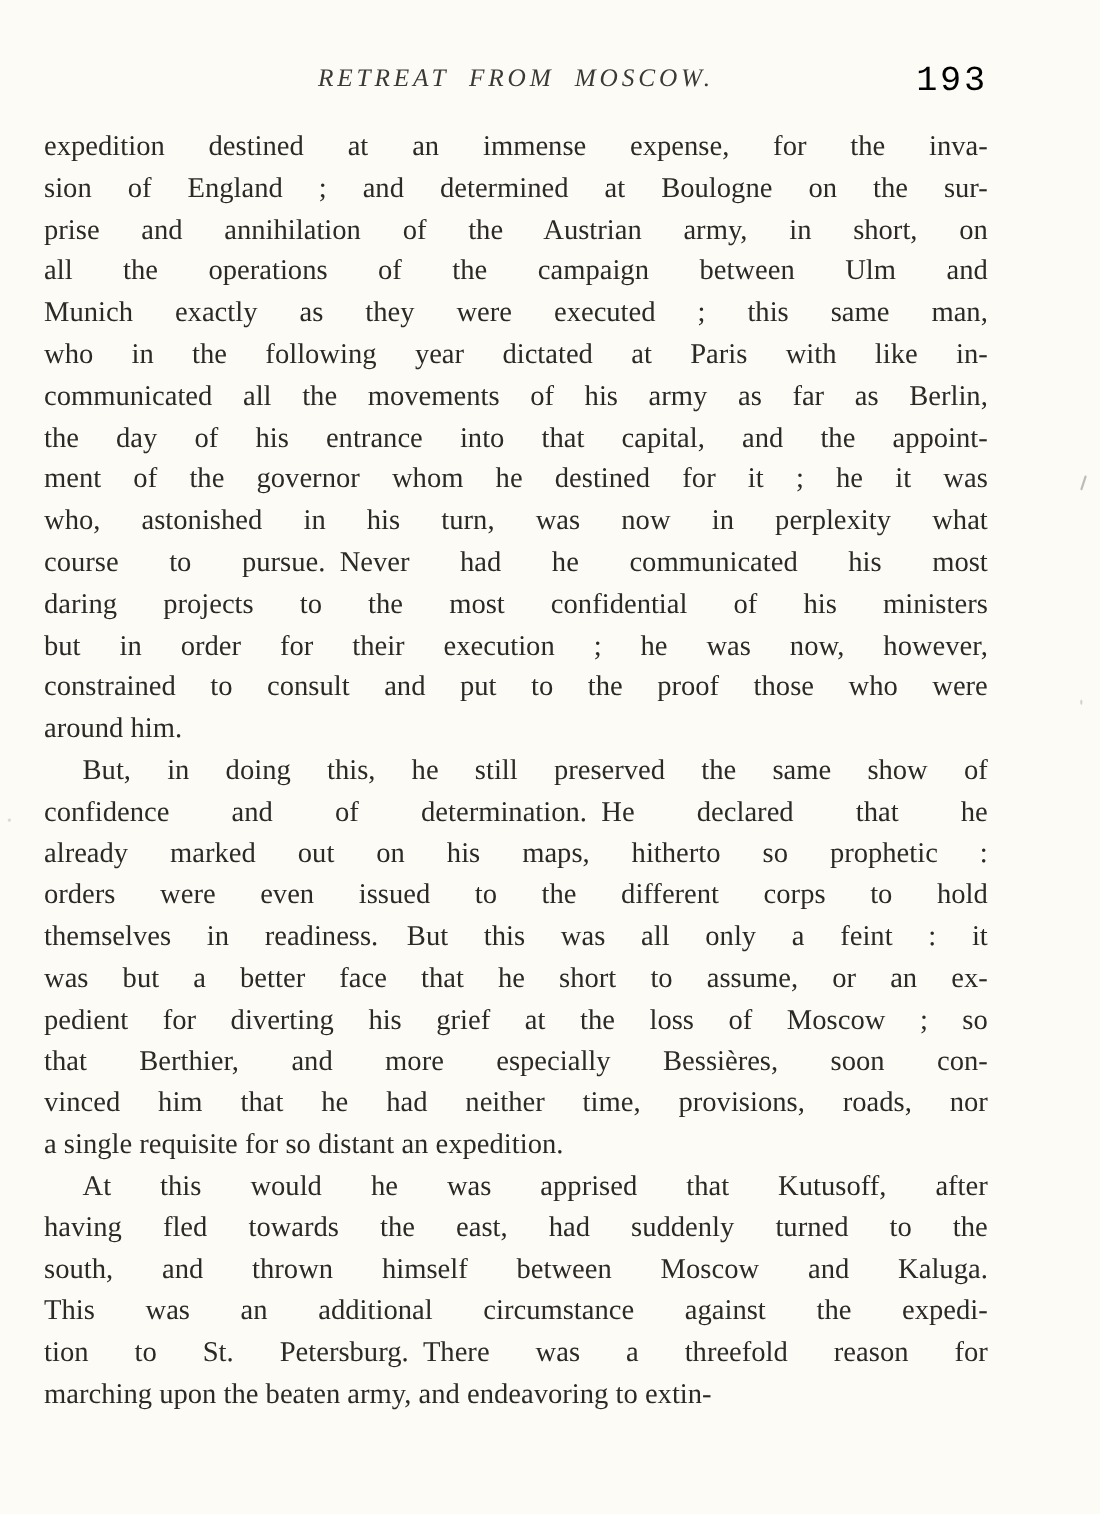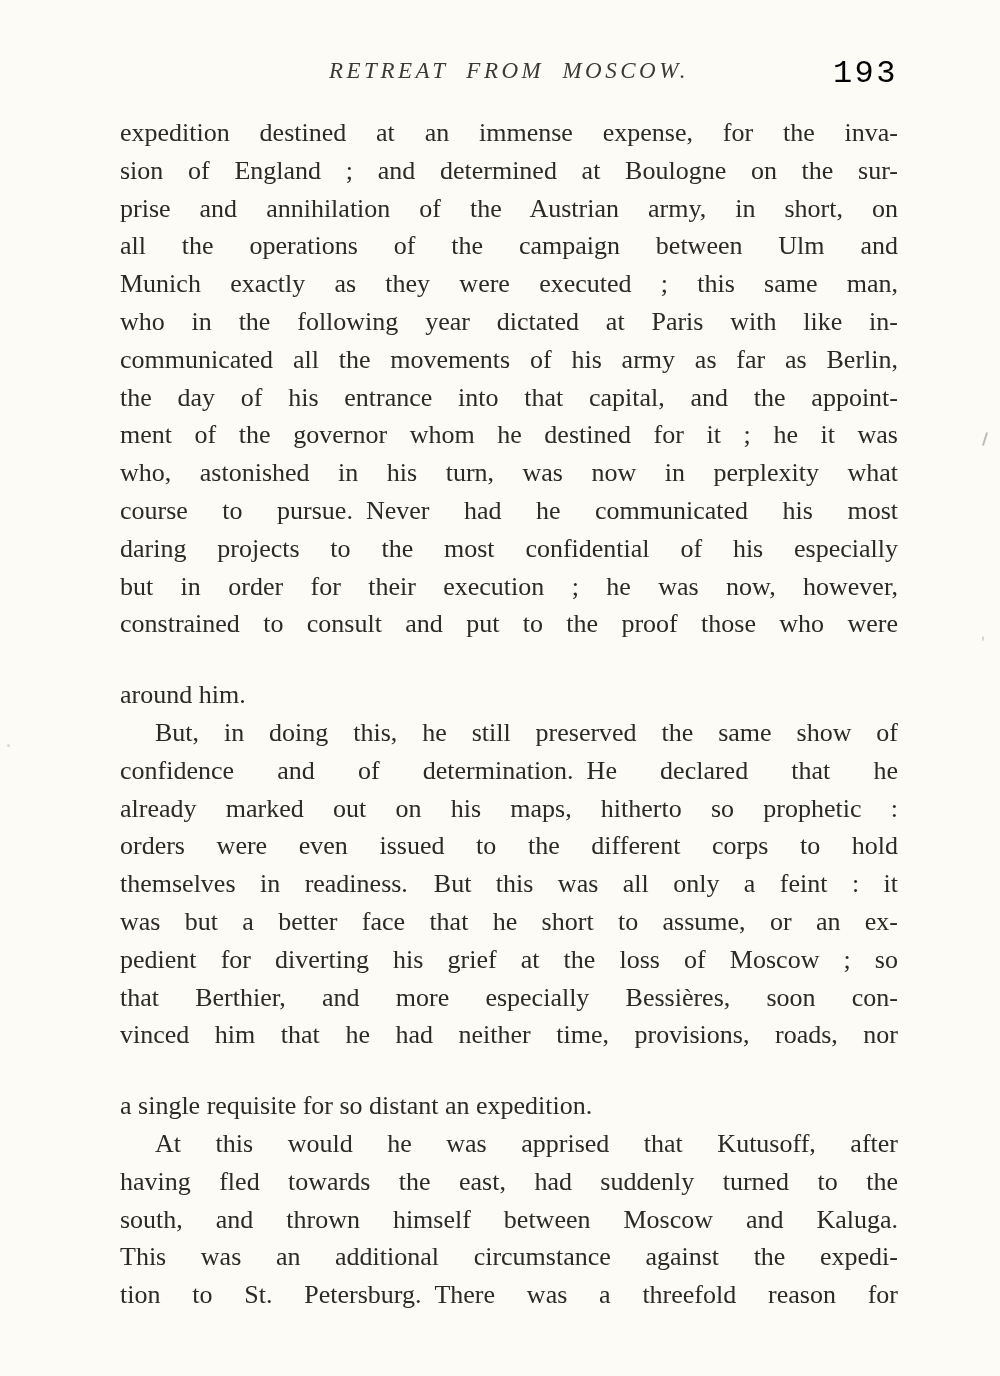--- a/index.html
+++ b/index.html
@@ -5,21 +5,21 @@
   html, body {
     margin: 0;
     padding: 0;
     background: #fcfbf6;
   }
   .page {
     position: relative;
     width: 1000px;
     height: 1308px;
     box-sizing: border-box;
-    padding: 58px 102px 0 120px;
+    padding: 58px 102px 0 40px;
     background: #fcfbf6;
     color: #2b2a26;
     font-family: "Liberation Serif", serif;
     overflow: hidden;
   }
   .running-header {
     position: relative;
     height: 36px;
   }
   .running-header .title {
@@ -45,21 +45,20 @@
     font-size: 26px;
     line-height: 37.8px;
   }
   .para { margin: 0; }
   .line {
     text-align: justify;
     text-align-last: justify;
   }
   .line.last {
     text-align-last: left;
-    margin-top: 33px;
   }
   .para.indent .line.first {
     text-indent: 35px;
   }
   
   .artifact {
     position: absolute;
     background: #8a887f;
     opacity: 0.55;
   }
@@ -98,21 +97,21 @@
         <div class="line">sion of England ; and determined at Boulogne on the sur-</div>
         <div class="line">prise and annihilation of the Austrian army, in short, on</div>
         <div class="line">all the operations of the campaign between Ulm and</div>
         <div class="line">Munich exactly as they were executed ; this same man,</div>
         <div class="line">who in the following year dictated at Paris with like in-</div>
         <div class="line">communicated all the movements of his army as far as Berlin,</div>
         <div class="line">the day of his entrance into that capital, and the appoint-</div>
         <div class="line">ment of the governor whom he destined for it ; he it was</div>
         <div class="line">who, astonished in his turn, was now in perplexity what</div>
         <div class="line">course to pursue. Never had he communicated his most</div>
-        <div class="line">daring projects to the most confidential of his especially</div>
+        <div class="line">daring projects to the most confidential of his ministers</div>
         <div class="line">but in order for their execution ; he was now, however,</div>
         <div class="line">constrained to consult and put to the proof those who were</div>
         <div class="line last">around him.</div>
       </div>
       <div class="para indent">
         <div class="line first">But, in doing this, he still preserved the same show of</div>
         <div class="line">confidence and of determination. He declared that he</div>
         <div class="line">already marked out on his maps, hitherto so prophetic :</div>
         <div class="line">orders were even issued to the different corps to hold</div>
         <div class="line">themselves in readiness.  But this was all only a feint : it</div>

